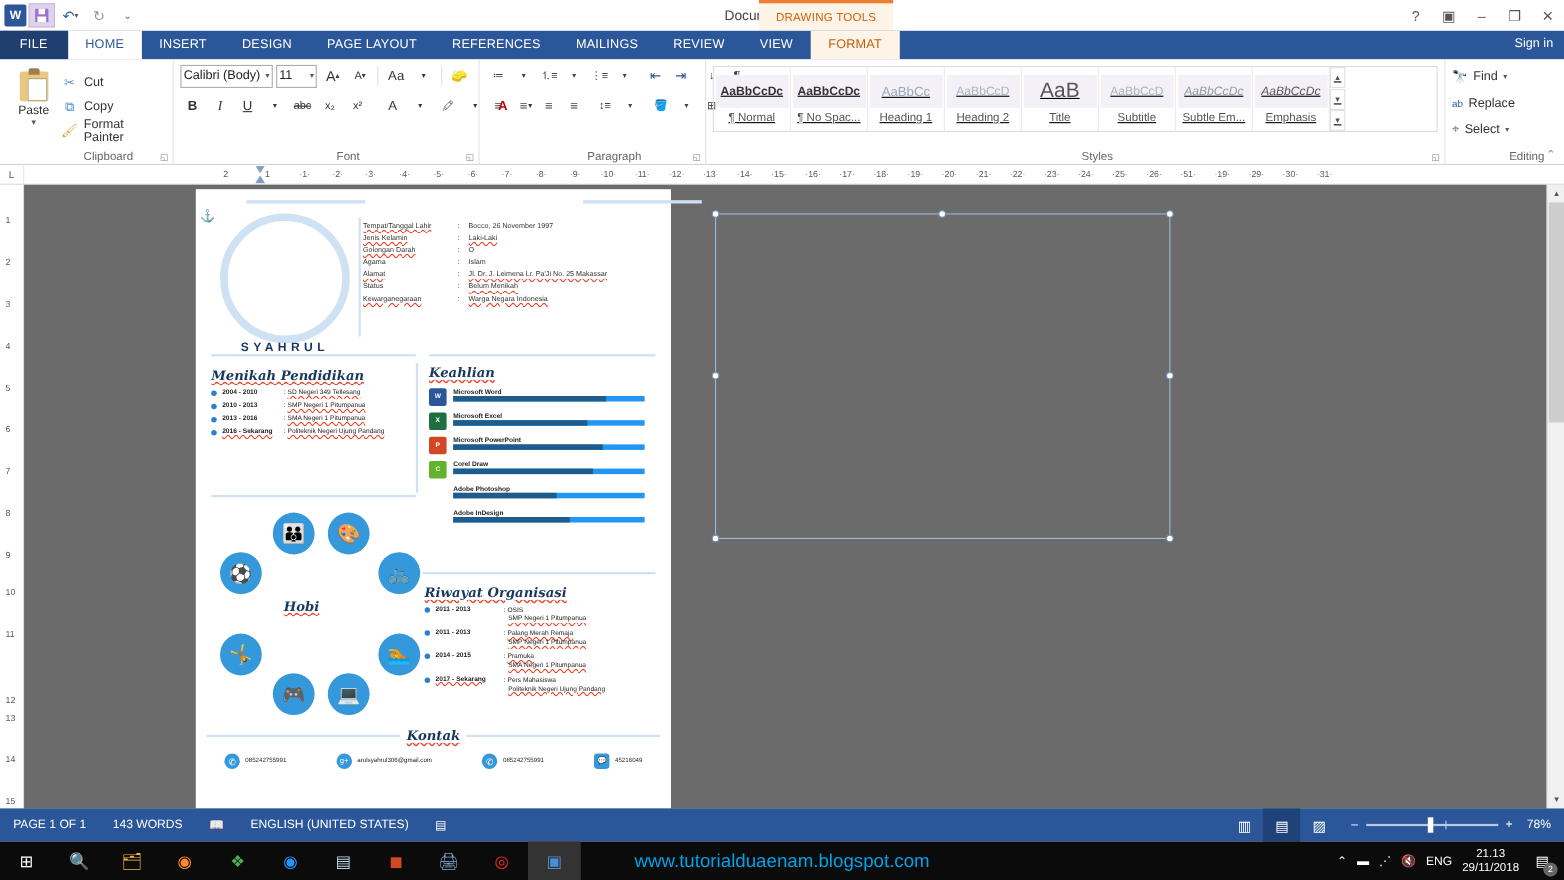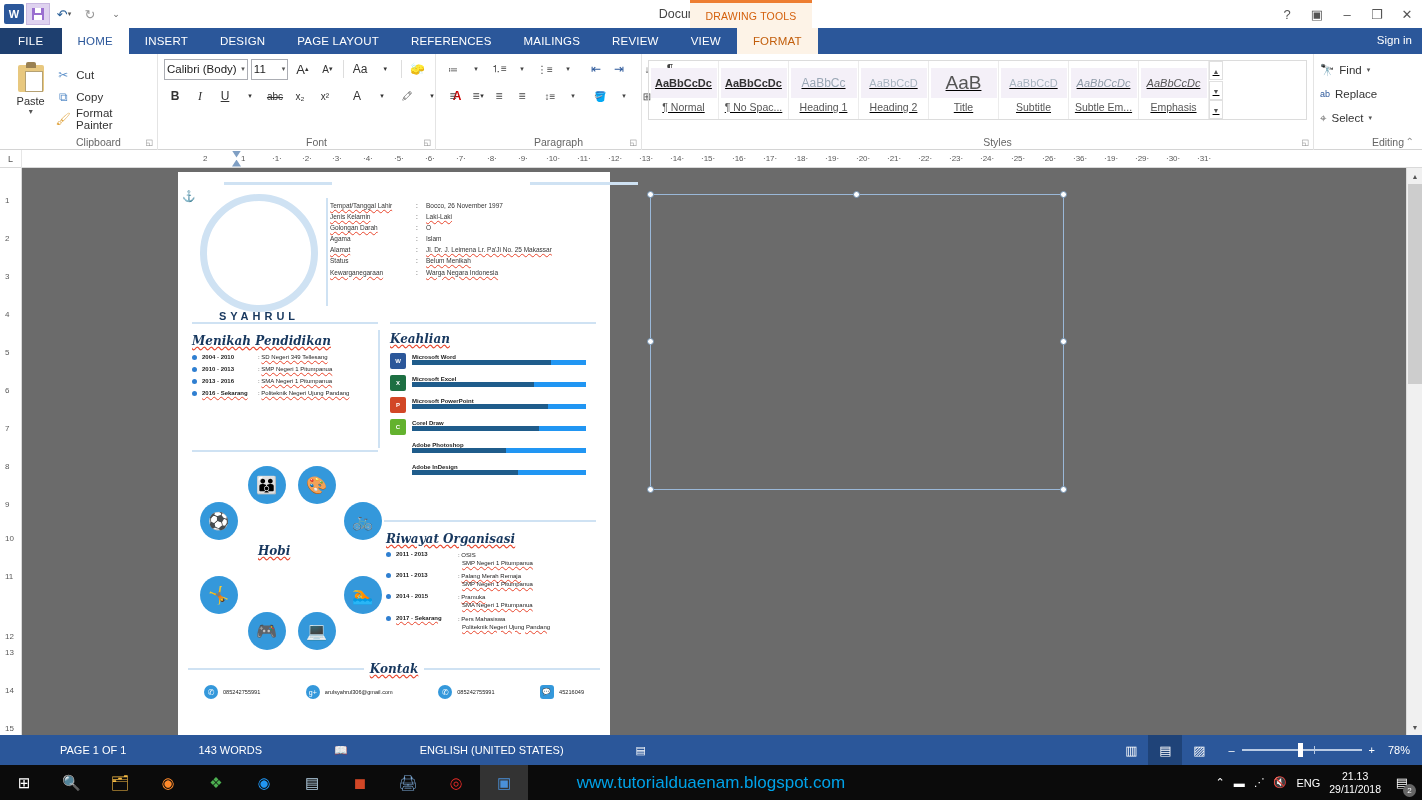--- a/index.html
+++ b/index.html
@@ -180,21 +180,21 @@
 
   
   .vscroll { position:absolute; right:0; top:18px; bottom:0; width:16px; background:#f0f0f0; border-left:1px solid #dcdcdc; }
   .vscroll .arrow { height:16px; width:16px; display:flex; align-items:center; justify-content:center;
                     font-size:7px; color:#555; background:#f0f0f0; }
   .vscroll .thumb { position:absolute; top:16px; left:1px; width:14px; height:200px; background:#cdcdcd; }
 
   
   .statusbar { position:absolute; left:0; right:0; bottom:35px; height:30px; background:#2b579a;
                display:flex; align-items:center; color:#fff; font-size:11px; }
-  .sb-item { padding:0 12px; display:flex; align-items:center; gap:5px; height:30px;margin-left:48px; }
+  .sb-item { padding:0 12px; display:flex; align-items:center; gap:5px; height:30px; }
   .sb-right { margin-left:auto; display:flex; align-items:center; }
   .viewbtn { width:34px; height:30px; display:flex; align-items:center; justify-content:center; font-size:13px; }
   .viewbtn.active { background:#1f4378; }
   .zoomslider { display:flex; align-items:center; gap:7px; padding:0 12px; }
   .zline { width:120px; height:1.5px; background:#b9cbe4; position:relative; }
   .zthumb { position:absolute; left:56px; top:-6px; width:5px; height:14px; background:#fff; }
   .zmid { position:absolute; left:72px; top:-3px; width:1.5px; height:8px; background:#b9cbe4; }
 
   
   .taskbar { position:absolute; left:0; right:0; bottom:0; height:35px; background:#0b0b0b;
@@ -441,21 +441,21 @@
       <span class="tickmark" style="left:741px">·17·</span>
       <span class="tickmark" style="left:772px">·18·</span>
       <span class="tickmark" style="left:803px">·19·</span>
       <span class="tickmark" style="left:834px">·20·</span>
       <span class="tickmark" style="left:865px">·21·</span>
       <span class="tickmark" style="left:896px">·22·</span>
       <span class="tickmark" style="left:927px">·23·</span>
       <span class="tickmark" style="left:958px">·24·</span>
       <span class="tickmark" style="left:989px">·25·</span>
       <span class="tickmark" style="left:1020px">·26·</span>
-      <span class="tickmark" style="left:1051px">·36·</span>
+      <span class="tickmark" style="left:1051px">·51·</span>
       <span class="tickmark" style="left:1082px">·19·</span>
       <span class="tickmark" style="left:1113px">·29·</span>
       <span class="tickmark" style="left:1144px">·30·</span>
       <span class="tickmark" style="left:1175px">·31·</span>
       <div class="ruler-indent" style="left:210px"></div>
       <div class="ruler-indent2" style="left:210px"></div>
     </div>
   </div>
 
   <div class="vruler">

